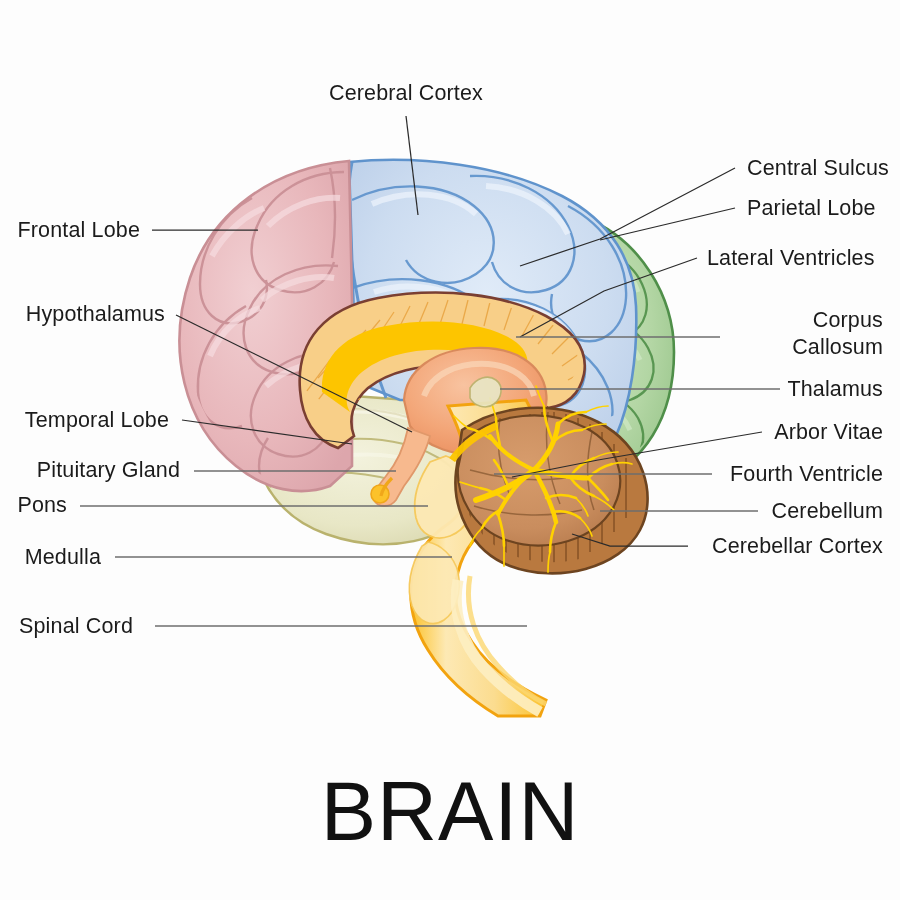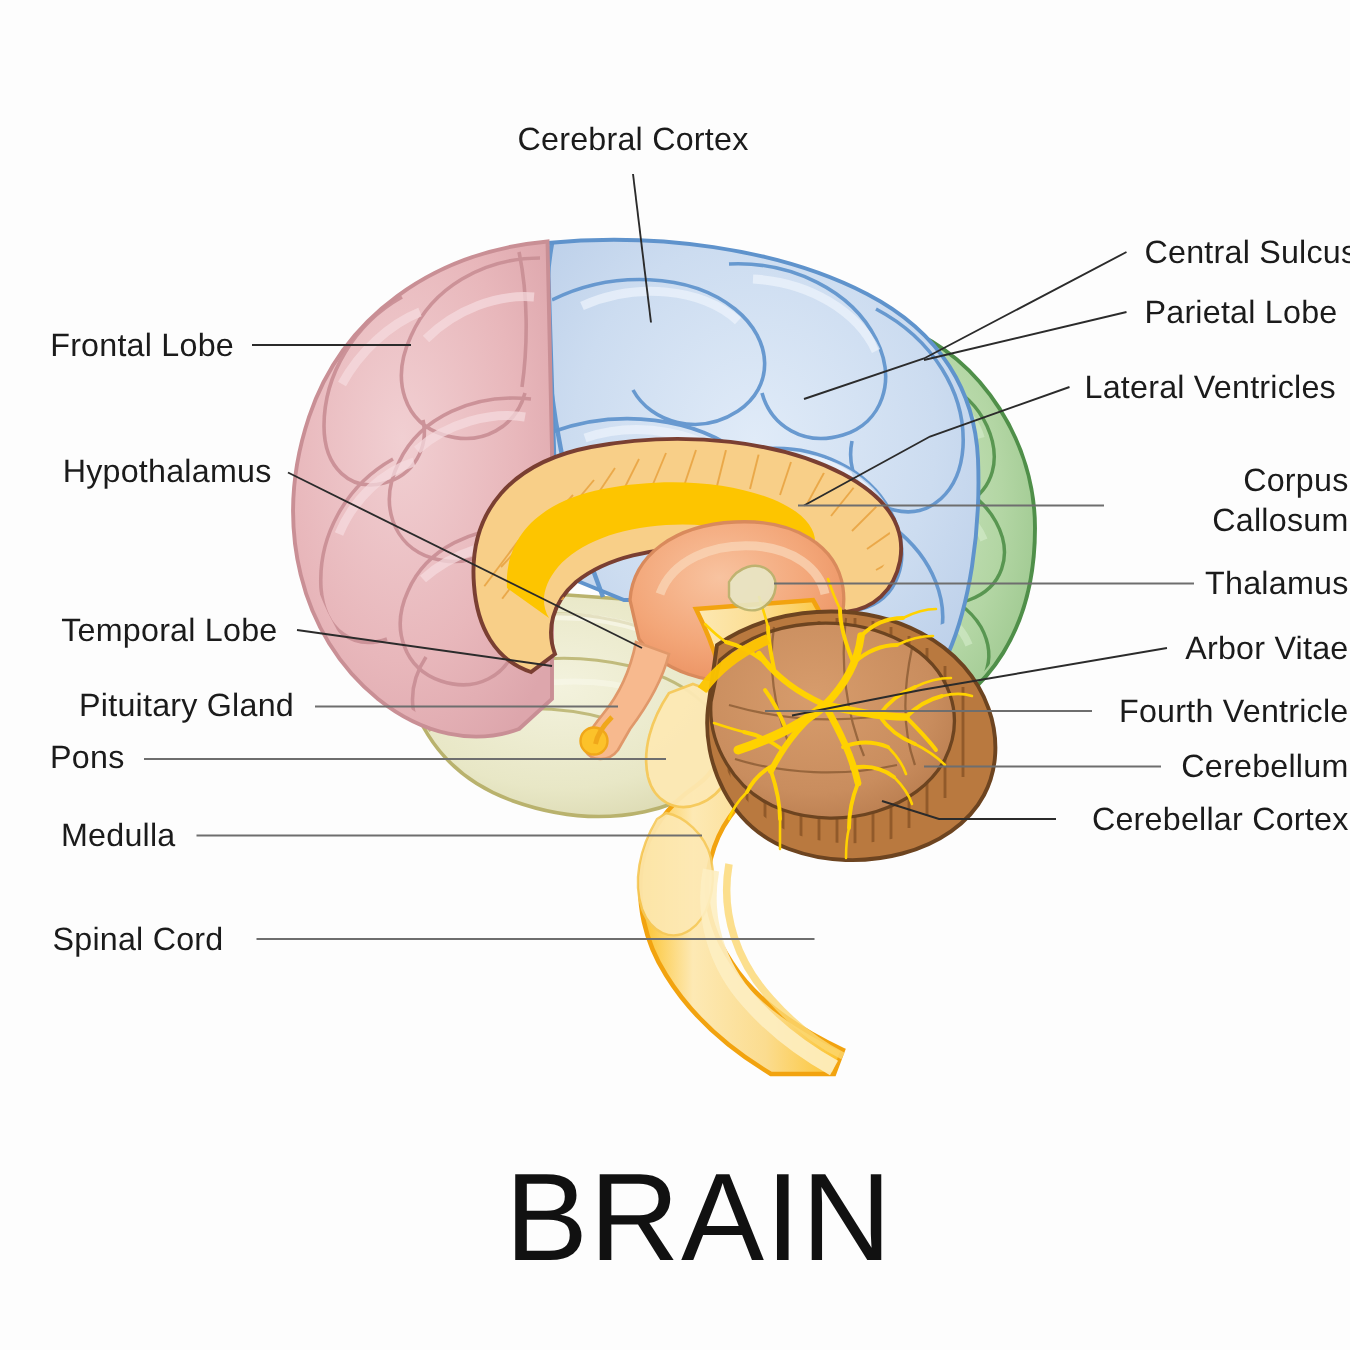--- a/index.html
+++ b/index.html
@@ -4,21 +4,21 @@
 <title>Brain Diagram</title>
 <style>
   html,body{margin:0;padding:0;}
   body{
     width:900px;height:900px;
     background:#fdfdfd;
     font-family:"Liberation Sans","DejaVu Sans",sans-serif;
     overflow:hidden;
     position:relative;
   }
-  #stage{position:absolute;left:16px;top:0;width:816px;height:900px;}
+  #stage{position:absolute;left:0;top:0;width:816px;height:900px;}
   svg.diagram{position:absolute;left:0;top:0;width:900px;height:900px;display:block;}
   .lbl{
     font-family:"Liberation Sans","DejaVu Sans",sans-serif;
     font-size:21.5px;
     fill:#1b1b1b;
     letter-spacing:0.15px;
   }
   .lbl.l{text-anchor:end;}
   .lbl.r{text-anchor:start;}
   .lbl.c{text-anchor:middle;}

